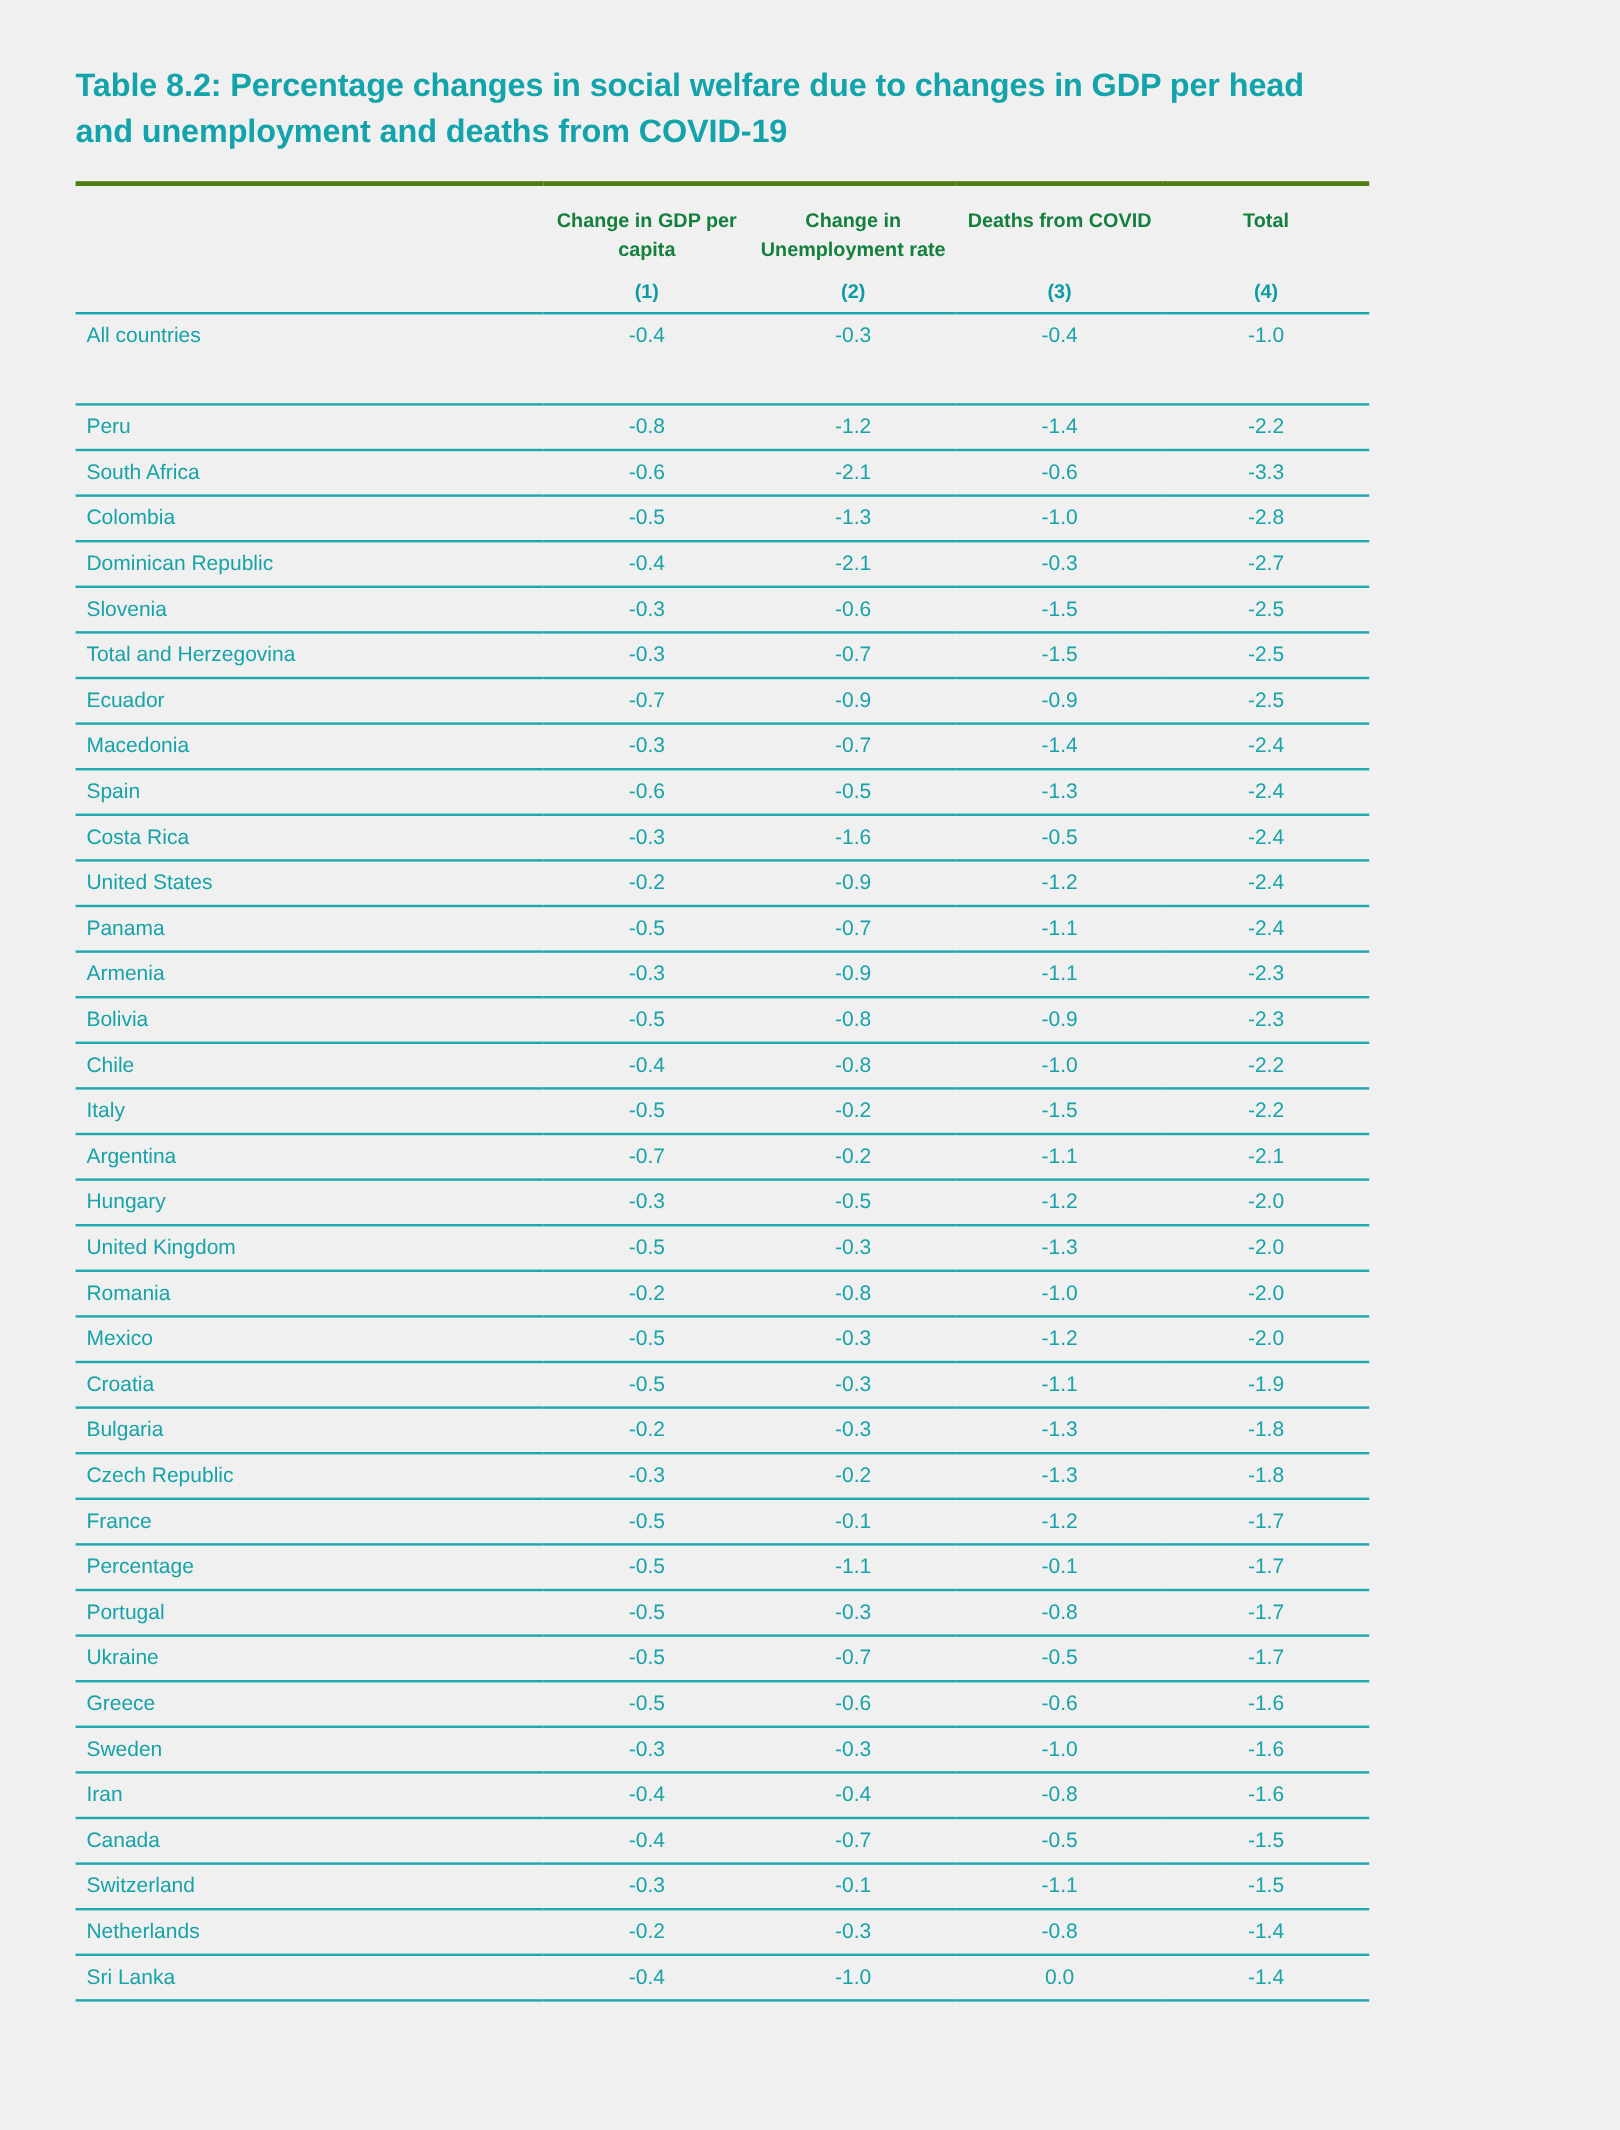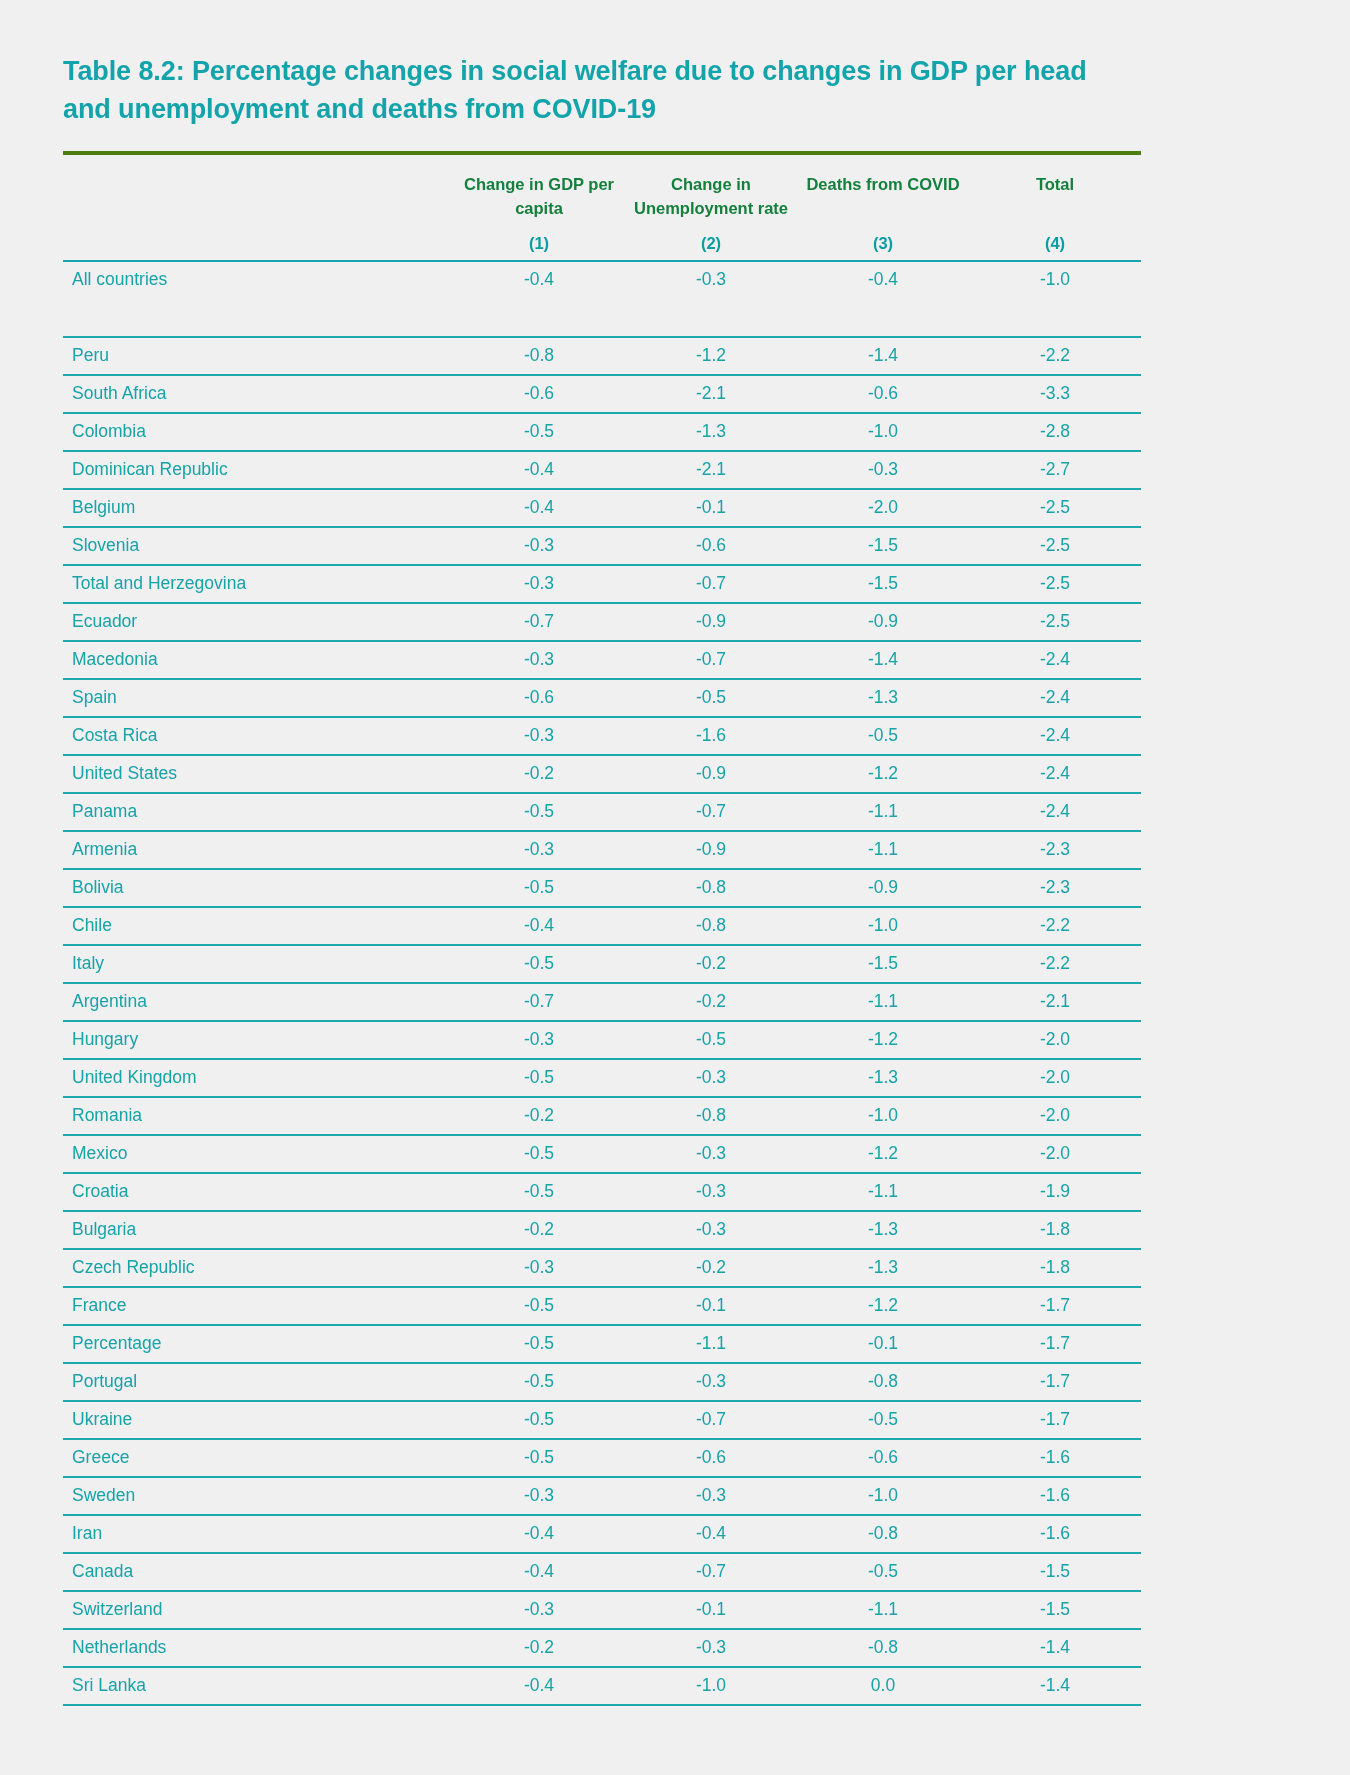--- a/index.html
+++ b/index.html
@@ -148,27 +148,20 @@
           <td>-2.8</td>
         </tr>
         <tr>
           <td class="name-col">Dominican Republic</td>
           <td>-0.4</td>
           <td>-2.1</td>
           <td>-0.3</td>
           <td>-2.7</td>
         </tr>
         <tr>
-          <td class="name-col">Belgium</td>
-          <td>-0.4</td>
-          <td>-0.1</td>
-          <td>-2.0</td>
-          <td>-2.5</td>
-        </tr>
-        <tr>
           <td class="name-col">Slovenia</td>
           <td>-0.3</td>
           <td>-0.6</td>
           <td>-1.5</td>
           <td>-2.5</td>
         </tr>
         <tr>
           <td class="name-col">Total and Herzegovina</td>
           <td>-0.3</td>
           <td>-0.7</td>

